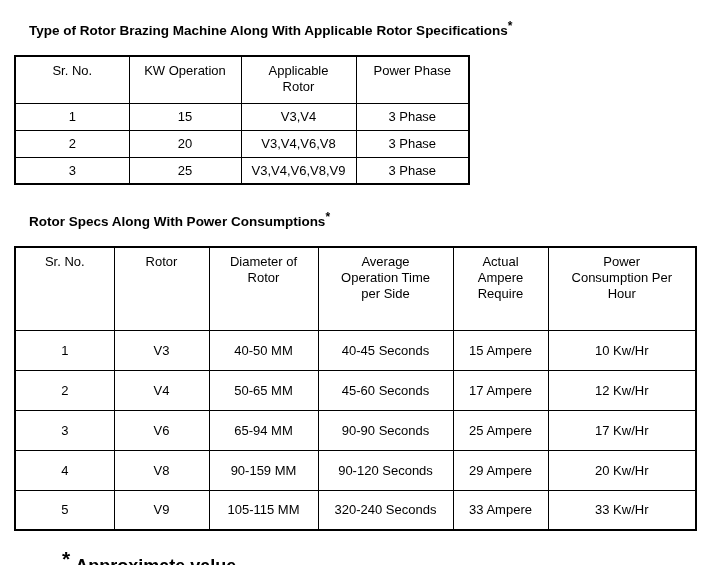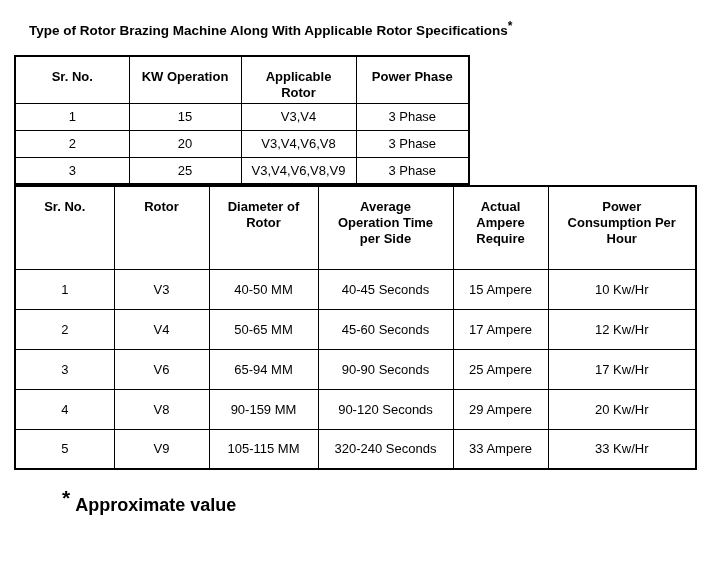--- a/index.html
+++ b/index.html
@@ -39,23 +39,23 @@
   }
   table.spec-table th,
   table.spec-table td {
     border: 1px solid #000000;
     text-align: center;
     font-size: 13px;
     padding: 0 2px;
     overflow: hidden;
   }
   table.spec-table th {
-    font-weight: bold;
+    font-weight: normal;
     vertical-align: top;
-    padding-top: 12px;
+    padding-top: 6px;
     white-space: pre-line;
     line-height: 16px;
   }
   table.spec-table td {
     vertical-align: middle;
     line-height: 15px;
   }
   
   .t1 { width: 454px; }
   .t1 th { height: 47px; }
@@ -120,20 +120,21 @@
       </tr>
       <tr>
         <td>3</td>
         <td>25</td>
         <td>V3,V4,V6,V8,V9</td>
         <td>3 Phase</td>
       </tr>
     </tbody>
   </table>
 
+  <h2 class="section-title title-2"><span>Rotor Specs Along With Power Consumptions</span><span class="sup-star">*</span></h2>
 
   <table class="spec-table t2">
     <colgroup>
       <col style="width:99px">
         <col style="width:95px">
         <col style="width:109px">
         <col style="width:135px">
         <col style="width:95px">
         <col style="width:148px">
     </colgroup>

